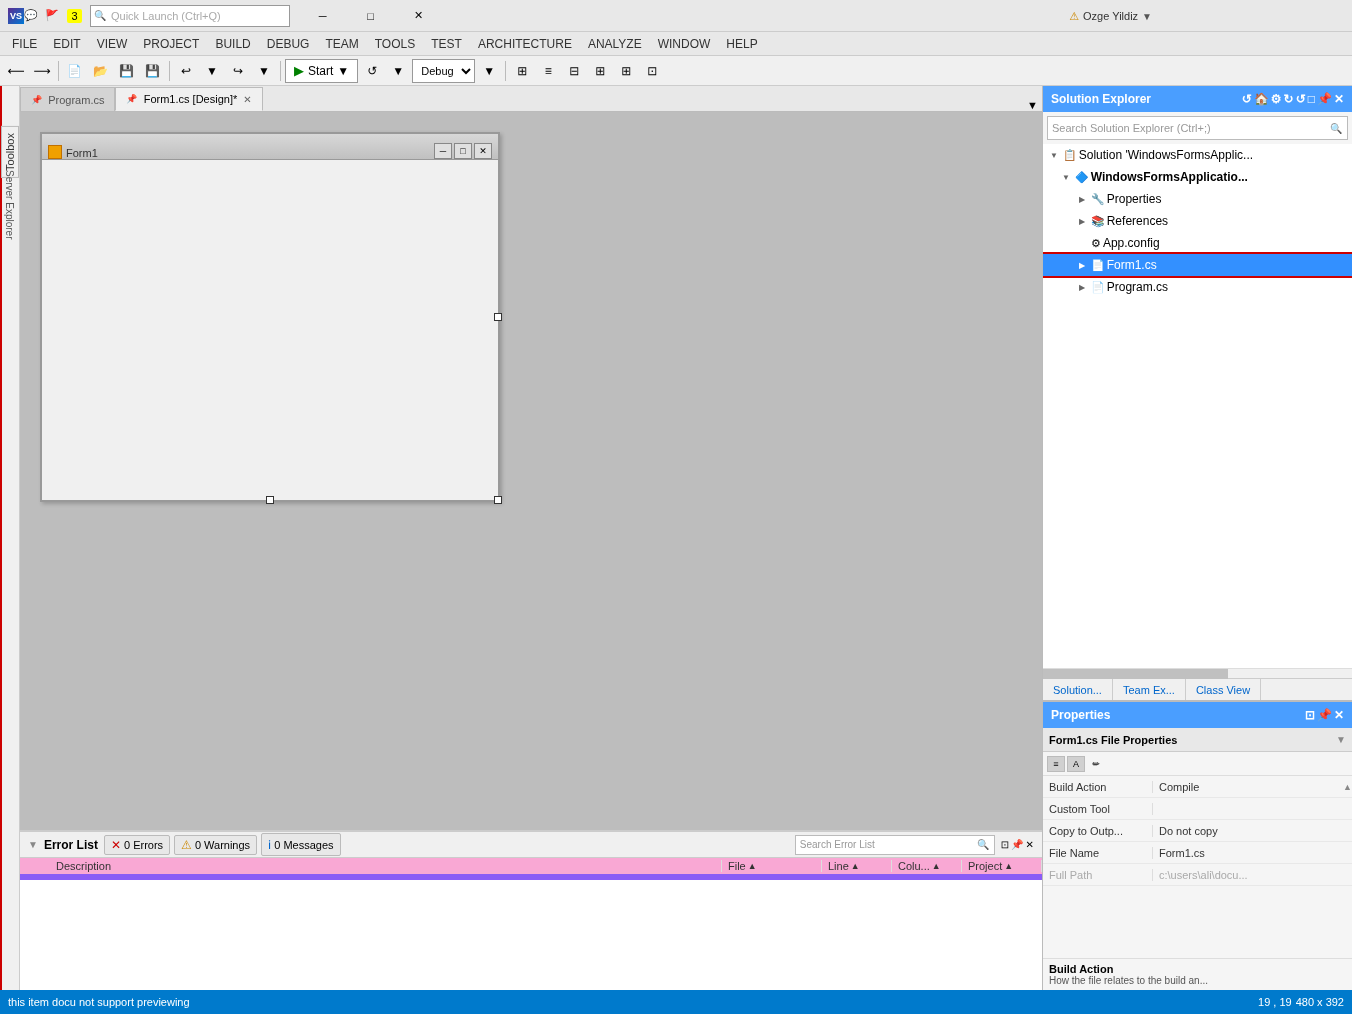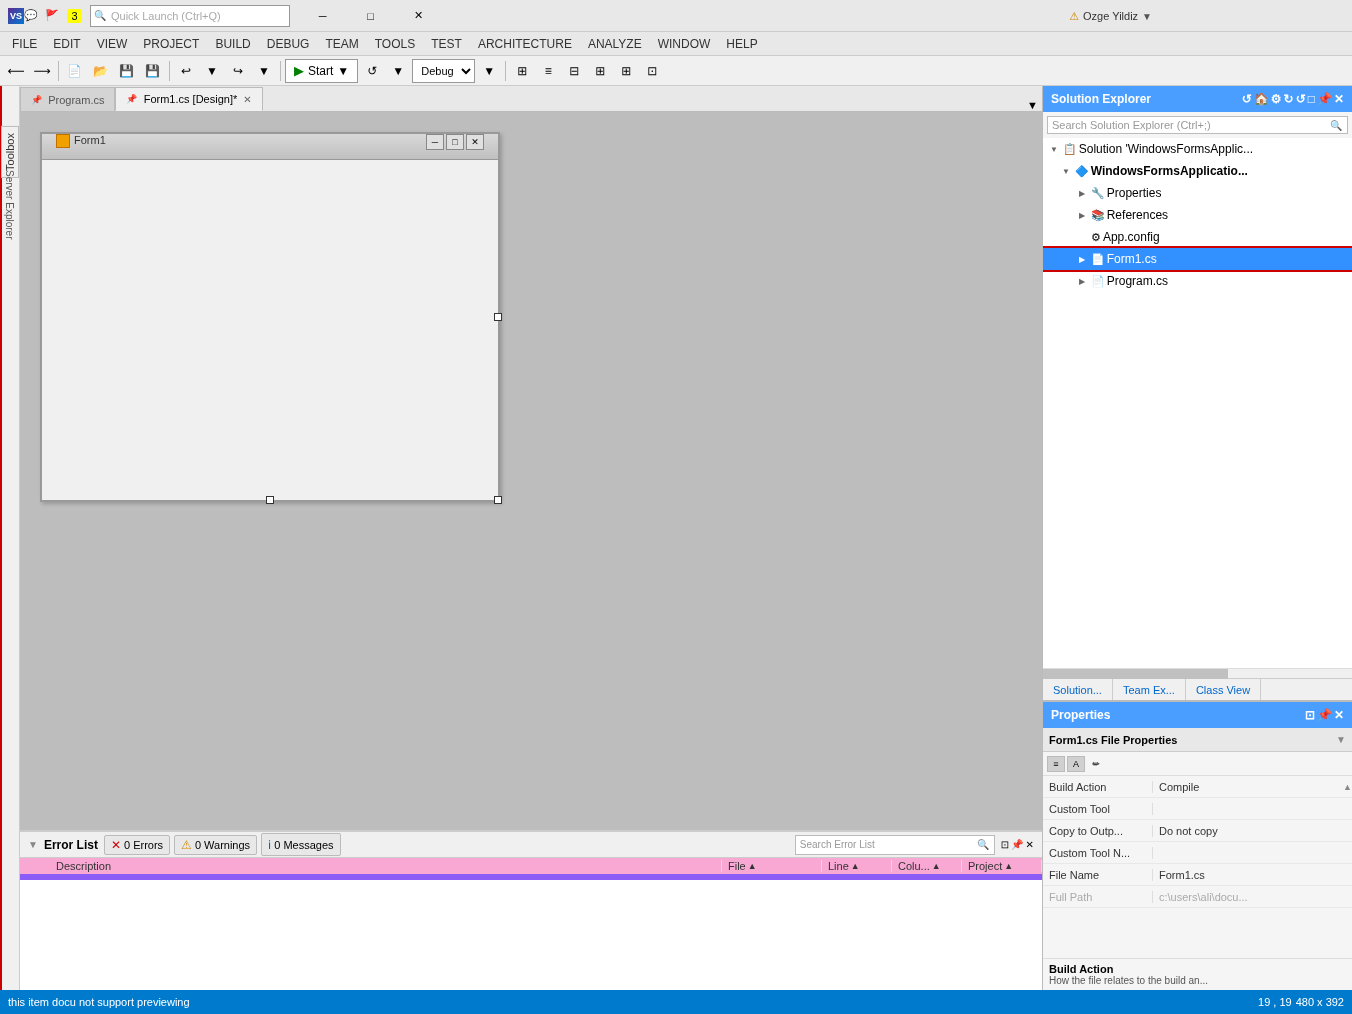--- a/index.html
+++ b/index.html
@@ -118,22 +118,22 @@
       height: 370px;
       background: #f0f0f0;
       border: 2px solid #999;
       position: relative;
       box-shadow: 2px 2px 4px rgba(0,0,0,0.2);
     }
     .form-title-bar {
       height: 26px;
       background: linear-gradient(to bottom, #d8d8d8, #c0c0c0);
       display: flex;
-      align-items: flex-start;
-      padding: 0 14px;
+      align-items: flex-end;
+      padding: 0 6px;
       border-bottom: 1px solid #999;
     }
     .form-icon { width: 14px; height: 14px; background: #f0a000; border: 1px solid #c07000; margin-right: 4px; }
     .form-title-text { font-size: 11px; color: #333; flex: 1; }
     .form-title-btns { display: flex; gap: 2px; }
     .form-title-btn {
       width: 18px; height: 16px;
       border: 1px solid #888;
       background: #e0e0e0;
       font-size: 9px;
@@ -157,21 +157,21 @@
       align-items: center;
       padding: 0 8px;
       gap: 4px;
       color: white;
       font-size: 12px;
       font-weight: 600;
     }
     .panel-header-btns { display: flex; gap: 2px; margin-left: auto; }
 
     .se-search {
-      height: 18px;
+      height: 24px;
       margin: 4px;
       border: 1px solid #bbb;
       background: white;
       display: flex;
       align-items: center;
       padding: 0 4px;
       font-size: 11px;
       color: #999;
     }
 
@@ -637,24 +637,20 @@
         </div>
         <div class="props-row">
           <div class="props-name">Custom Tool</div>
           <div class="props-value"></div>
         </div>
         <div class="props-row">
           <div class="props-name">Copy to Outp...</div>
           <div class="props-value">Do not copy</div>
         </div>
         <div class="props-row">
-          <div class="props-name">Custom Tool N...</div>
-          <div class="props-value"></div>
-        </div>
-        <div class="props-row">
           <div class="props-name">File Name</div>
           <div class="props-value">Form1.cs</div>
         </div>
         <div class="props-row">
           <div class="props-name" style="color:#aaa;">Full Path</div>
           <div class="props-value" style="color:#aaa;">c:\users\ali\docu...</div>
         </div>
       </div>
 
       <div class="props-footer">

